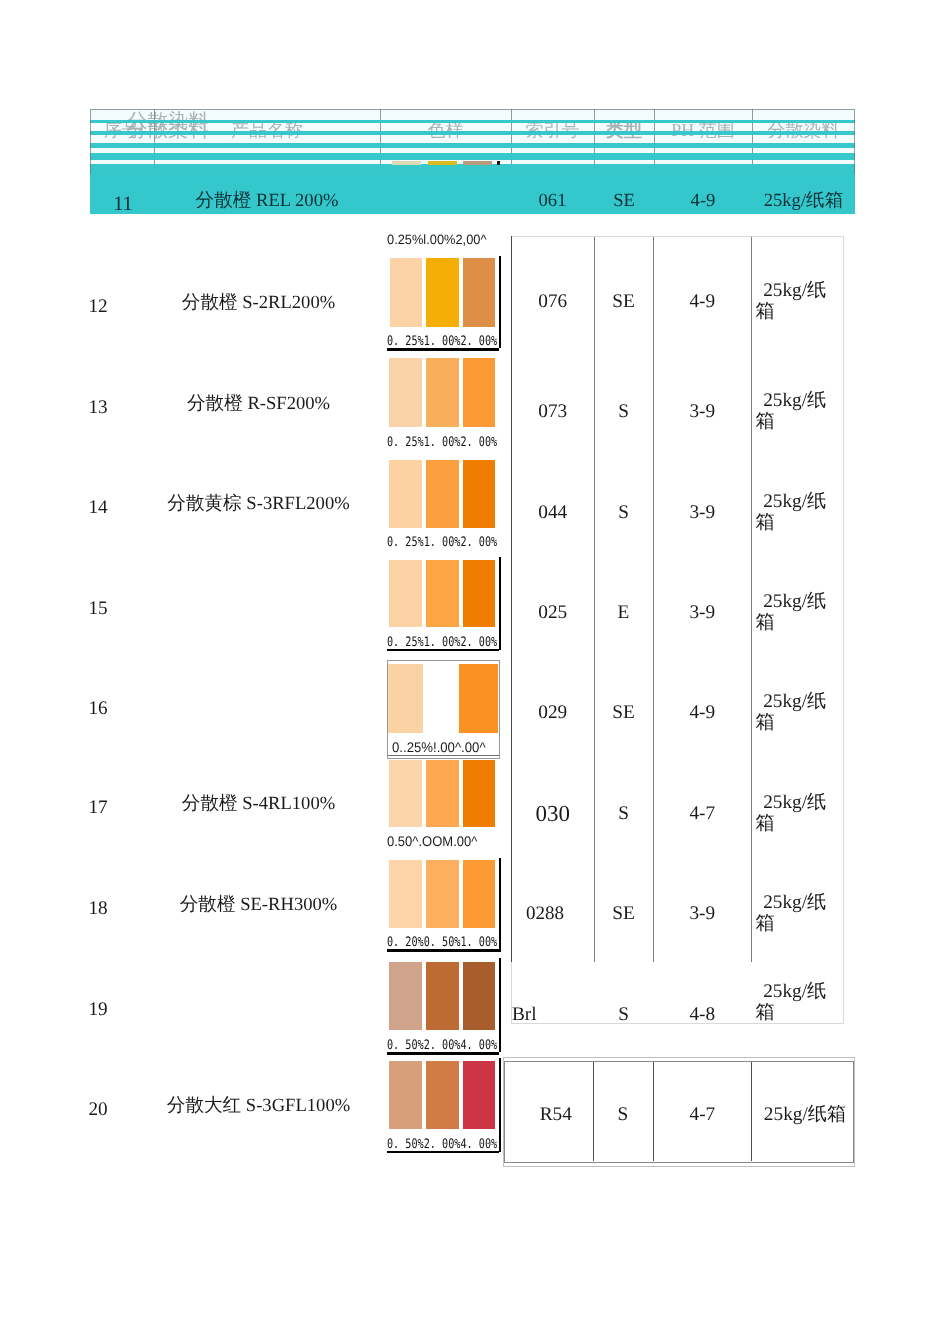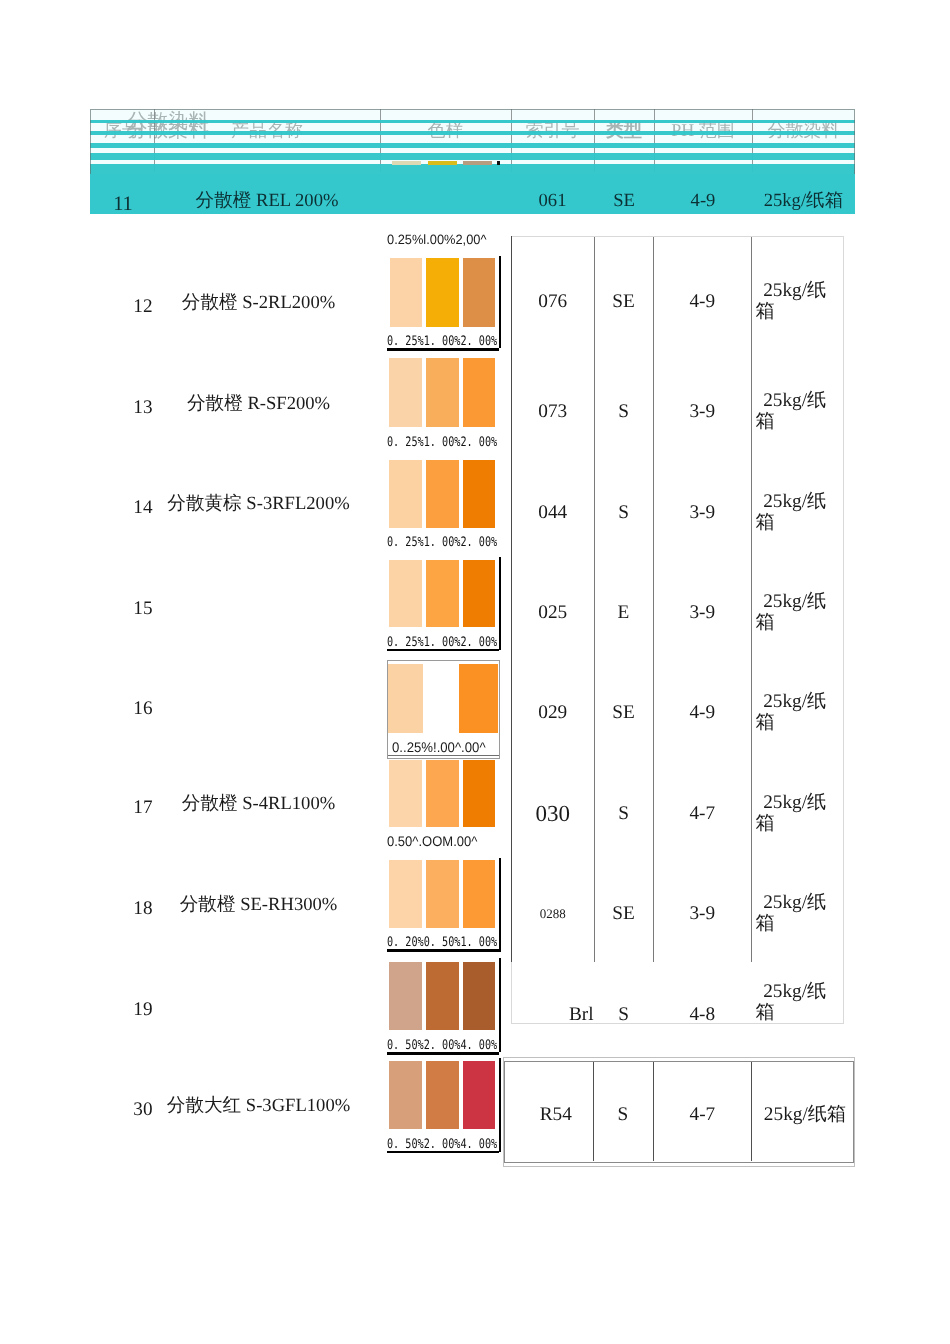--- a/index.html
+++ b/index.html
@@ -21,21 +21,21 @@
  .hdr-vline{position:absolute;top:0;width:1px;height:62.5px;background:rgba(120,125,125,.78);}
  .hdr-border{position:absolute;left:90px;top:109px;width:765px;height:105px;box-sizing:border-box;
              border:1px solid rgba(90,110,110,.65);pointer-events:none;}
 
  
  .row11{position:absolute;left:90px;top:174px;width:765px;height:40px;background:#34c8cd;}
  .row11 .c{position:absolute;top:7px;height:40px;line-height:40px;text-align:center;font-size:18.6px;color:#0c2f33;}
 
  
  .lrow{position:absolute;left:90px;width:290px;height:26px;line-height:26px;font-size:18.6px;}
- .lidx{position:absolute;left:-1.5px;width:64px;text-align:right;font-size:19.2px;top:4px;}
+ .lidx{position:absolute;left:-1.5px;width:64px;text-align:left;font-size:19.2px;top:4px;}
  .lname{position:absolute;left:55.5px;width:226px;text-align:center;}
 
  
  .sw{position:absolute;}
  .capmono{position:absolute;white-space:pre;font-family:"DejaVu Sans Mono",monospace;
           color:#141414;transform-origin:0 50%;}
  .capsans{position:absolute;white-space:pre;font-family:"Liberation Sans",sans-serif;
           color:#1b1b1b;transform-origin:0 50%;}
 
  
@@ -109,21 +109,21 @@
         <span class="lname">分散橙 S-4RL100%</span>
       </div>
       <div class="lrow" style="top: 892px; font-family: Liberation Serif, serif;">
         <span class="lidx">18</span>
         <span class="lname">分散橙 SE-RH300%</span>
       </div>
       <div class="lrow" style="top: 993px;">
         <span class="lidx">19</span>
       </div>
       <div class="lrow" style="top: 1093px;">
-        <span class="lidx">30</span>
+        <span class="lidx">20</span>
         <span class="lname">分散大红 S-3GFL100%</span>
       </div>
     </div>
   <div id="swatches">
       <div class="sw" style="left: 0px; top: 0px;">
         <div style="position: absolute; left: 389.5px; top: 258px; width: 32.3px; height: 69px; background: rgb(252, 211, 166);"></div>
         <div style="position: absolute; left: 426.3px; top: 258px; width: 32.9px; height: 69px; background: rgb(244, 174, 6);"></div>
         <div style="position: absolute; left: 463px; top: 258px; width: 32.4px; height: 69px; background: rgb(221, 143, 71);"></div>
         <div class="capsans" style="left: 386.5px; top: 239.4px; font-size: 13.5px; transform: translateY(-50%) scaleX(0.95);">0.25%l.00%2,00^</div>
         <div class="capmono" style="left: 387.3px; top: 340.8px; font-size: 13px; transform: translateY(-50%) scaleX(0.782);">0. 25%1. 00%2. 00%</div>
@@ -212,25 +212,25 @@
         <div style="position: absolute; left: 141.4px; top: 363.5px; width: 97.8px; height: 26px; line-height: 26px; text-align: center; font-size: 19.3px;">3-9</div>
         <div style="position: absolute; left: 243.5px; top: 354.5px; width: 84px; font-size: 19.3px; line-height: 21.1px; text-align: left; text-indent: 7.7px;">25kg/纸箱</div>
         <div style="position: absolute; left: 0px; top: 463.5px; width: 81.6px; height: 26px; line-height: 26px; text-align: center; font-size: 19.3px;">029</div>
         <div style="position: absolute; left: 81.6px; top: 463.5px; width: 59.8px; height: 26px; line-height: 26px; text-align: center; font-size: 19.3px;">SE</div>
         <div style="position: absolute; left: 141.4px; top: 463.5px; width: 97.8px; height: 26px; line-height: 26px; text-align: center; font-size: 19.3px;">4-9</div>
         <div style="position: absolute; left: 243.5px; top: 454.5px; width: 84px; font-size: 19.3px; line-height: 21.1px; text-align: left; text-indent: 7.7px;">25kg/纸箱</div>
         <div style="position: absolute; left: 0px; top: 564.5px; width: 81.6px; height: 26px; line-height: 26px; text-align: center; font-size: 23px;">030</div>
         <div style="position: absolute; left: 81.6px; top: 564.5px; width: 59.8px; height: 26px; line-height: 26px; text-align: center; font-size: 19.3px;">S</div>
         <div style="position: absolute; left: 141.4px; top: 564.5px; width: 97.8px; height: 26px; line-height: 26px; text-align: center; font-size: 19.3px;">4-7</div>
         <div style="position: absolute; left: 243.5px; top: 555.5px; width: 84px; font-size: 19.3px; line-height: 21.1px; text-align: left; text-indent: 7.7px;">25kg/纸箱</div>
-        <div style="position: absolute; left: 0px; top: 664.5px; width: 81.6px; height: 26px; line-height: 26px; text-align: center; font-size: 13px;">0288</div>
+        <div style="position: absolute; left: 14px; top: 664.5px; width: 81.6px; height: 26px; line-height: 26px; text-align: left; font-size: 19px;">0288</div>
         <div style="position: absolute; left: 81.6px; top: 664.5px; width: 59.8px; height: 26px; line-height: 26px; text-align: center; font-size: 19.3px;">SE</div>
         <div style="position: absolute; left: 141.4px; top: 664.5px; width: 97.8px; height: 26px; line-height: 26px; text-align: center; font-size: 19.3px;">3-9</div>
         <div style="position: absolute; left: 243.5px; top: 655.5px; width: 84px; font-size: 19.3px; line-height: 21.1px; text-align: left; text-indent: 7.7px;">25kg/纸箱</div>
-        <div style="position: absolute; left: 0px; top: 765.5px; width: 81.6px; height: 26px; line-height: 26px; text-align: right; font-size: 19.3px;">Brl</div>
+        <div style="position: absolute; left: 0px; top: 765.5px; width: 81.6px; height: 26px; line-height: 26px; text-align: left; font-size: 19.3px;">Brl</div>
         <div style="position: absolute; left: 81.6px; top: 765.5px; width: 59.8px; height: 26px; line-height: 26px; text-align: center; font-size: 19.3px;">S</div>
         <div style="position: absolute; left: 141.4px; top: 765.5px; width: 97.8px; height: 26px; line-height: 26px; text-align: center; font-size: 19.3px;">4-8</div>
         <div style="position: absolute; left: 243.5px; top: 744.3px; width: 84px; font-size: 19.3px; line-height: 21.1px; text-align: left; text-indent: 7.7px;">25kg/纸箱</div>
       </div>
       <div class="rtbl" style="left: 503.3px; top: 1057.2px; width: 351.4px; height: 110.3px; border: 1px solid rgb(192, 192, 192); box-sizing: border-box;">
         <div style="position: absolute; left: -0.8px; top: 3px; width: 350.1px; height: 101.4px; border: 1px solid rgb(138, 138, 138); box-sizing: border-box;">
           <div style="position: absolute; left: 88.3px; top: 0px; width: 1px; height: 99.3px; background: rgb(79, 79, 79);"></div>
           <div style="position: absolute; left: 148.3px; top: 0px; width: 1px; height: 99.3px; background: rgb(79, 79, 79);"></div>
           <div style="position: absolute; left: 246.4px; top: 0px; width: 1px; height: 99.3px; background: rgb(79, 79, 79);"></div>
           <div style="position: absolute; left: 7px; top: 39.5px; width: 88.6px; height: 26px; line-height: 26px; text-align: center; font-size: 19.3px;">R54</div>

